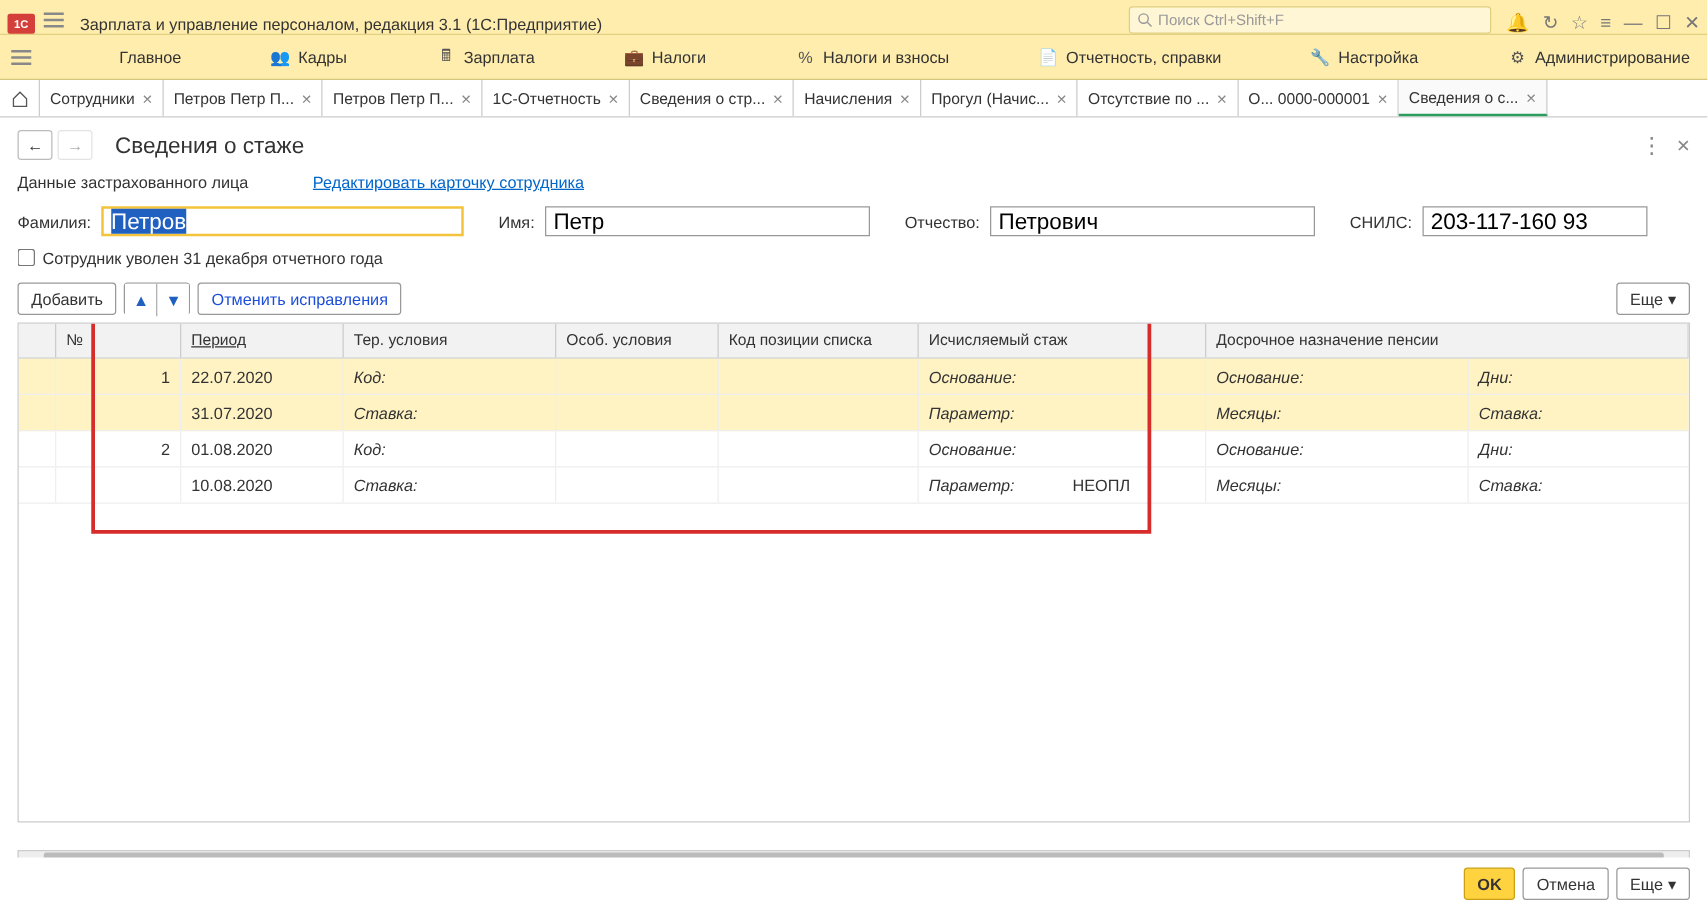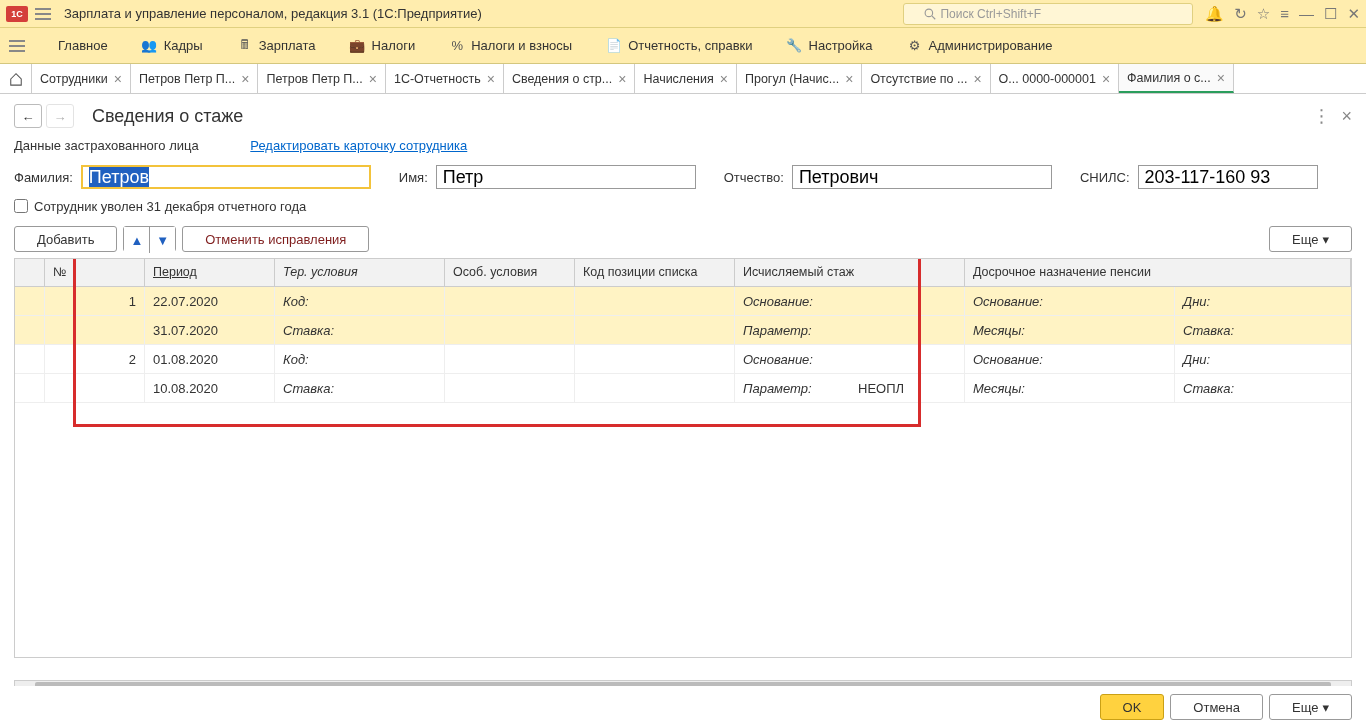--- a/index.html
+++ b/index.html
@@ -1,26 +1,26 @@
 <!DOCTYPE html>
 <html><head>
 <meta charset="utf-8">
 <style>
 * { box-sizing: border-box; margin: 0; padding: 0; font-family: Arial, sans-serif; }
 body { font-size: 13px; color: #333; background: #fff; overflow: hidden; width: 1366px; height: 728px; }
-.titlebar { background: #ffedae; height: 28px; display: flex; align-items: center; padding: 0 6px; border-bottom: 1px solid #e0d080; }
+.titlebar { background: #ffedae; height: 28px; display: flex; align-items: flex-end; padding: 0 6px; border-bottom: 1px solid #e0d080; }
 .logo { width: 22px; height: 16px; background: #d43f3a; color: #fff; font-size: 9px; font-weight: bold; display: flex; align-items: center; justify-content: center; border-radius: 2px; margin-right: 4px; }
 .hamburger { width: 22px; height: 22px; display: flex; flex-direction: column; justify-content: center; gap: 3px; margin-right: 10px; cursor: pointer; }
 .hamburger span { height: 2px; background: #888; width: 16px; margin: 0 auto; }
 .titlebar-text { flex: 1; color: #333; font-size: 13px; }
-.searchbox { background: #fff6d5; border: 1px solid #e0d080; height: 22px; width: 290px; display: flex; align-items: center; padding: 0 20px; border-radius: 3px; color: #999; font-size: 12px; }
+.searchbox { background: #fff6d5; border: 1px solid #e0d080; height: 22px; width: 290px; display: flex; align-items: center; padding: 0 6px; border-radius: 3px; color: #999; font-size: 12px; }
 .searchbox svg { margin-right: 4px; }
 .title-icons { display: flex; gap: 10px; margin-left: 12px; align-items: center; }
 .title-icons span { cursor: pointer; color: #777; font-size: 15px; }
-.mainmenu { background: #ffedae; height: 36px; display: flex; align-items: center; padding: 0 6px; gap: 18px; border-bottom: 1px solid #d4c77e; }
+.mainmenu { background: #ffedae; height: 36px; display: flex; align-items: center; padding: 0 6px; gap: 18px; border-bottom: 1px solid #d4c77e; justify-content: space-between; }
 .mainmenu-item { display: flex; align-items: center; gap: 6px; cursor: pointer; padding: 4px 8px; }
 .mainmenu-item .micon { width: 16px; height: 16px; display: flex; align-items: center; justify-content: center; color: #555; }
 .tabbar { background: #fff; height: 30px; display: flex; align-items: stretch; border-bottom: 1px solid #ccc; }
 .home-tab { width: 32px; display: flex; align-items: center; justify-content: center; border-right: 1px solid #ccc; cursor: pointer; }
 .tab { display: flex; align-items: center; padding: 4px 8px; border-right: 1px solid #ccc; cursor: pointer; gap: 6px; font-size: 12.5px; min-width: 0; }
 .tab.active { border-bottom: 2px solid #2a9d5c; background: #fafafa; }
 .tab .close { color: #888; font-size: 14px; cursor: pointer; }
 .page-header { display: flex; align-items: center; padding: 10px 14px 6px 14px; }
 .navbtns { display: flex; gap: 4px; margin-right: 18px; }
 .navbtn { width: 28px; height: 24px; border: 1px solid #bbb; background: #fff; display: flex; align-items: center; justify-content: center; cursor: pointer; border-radius: 3px; }
@@ -31,24 +31,24 @@
 .close-page { cursor: pointer; font-size: 18px; color: #888; }
 .link-row { padding: 4px 14px 8px 14px; font-size: 13px; }
 .link-row a { color: #0066cc; text-decoration: underline; margin-left: 48px; cursor: pointer; }
 .form-row { display: flex; align-items: center; padding: 4px 14px; gap: 8px; }
 .form-row label { font-size: 13px; }
 .txt { height: 24px; border: 1px solid #999; padding: 0 6px; font-size: 18px; background: #fff; }
 .txt.hl { border: 2px solid #f3c33b; }
 .txt.hl .sel { background: #2060c0; color: #fff; }
 .chk-row { display: flex; padding: 6px 14px; gap: 6px; }
 .toolbar-row { display: flex; align-items: center; padding: 6px 14px; gap: 6px; }
-.btn { height: 26px; border: 1px solid #999; background: #fff; padding: 0 22px; display: flex; align-items: center; cursor: pointer; border-radius: 3px; font-size: 13px; }
-.btn.disabled { color: #7f1d1d; text-align: center; }
+.btn { height: 26px; border: 1px solid #999; background: #fff; padding: 0 10px; display: flex; align-items: center; cursor: pointer; border-radius: 3px; font-size: 13px; }
+.btn.disabled { color: #1d4ed8; text-align: center; }
 .btn.small { padding: 0 6px; }
-.btn.primary { background: #ffd23f; border-color: #caa015; font-weight: normal; }
+.btn.primary { background: #ffd23f; border-color: #caa015; font-weight: bold; }
 .more-right { margin-left: auto; }
 .grid-wrap { margin: 0 14px; border: 1px solid #ccc; height: 400px; position: relative; background: #fff; overflow: hidden; }
 .grid-header { display: flex; background: #f2f2f2; height: 28px; border-bottom: 1px solid #ccc; }
 .gh { border-right: 1px solid #ccc; padding: 6px 8px; font-size: 12.5px; color: #333; overflow: hidden; white-space: nowrap; }
 .grid-body { position: relative; }
 .grow { display: flex; height: 29px; border-bottom: 1px solid #eee; align-items: center; }
 .grow.sel { background: #fff3c4; }
 .gc { border-right: 1px solid #eee; padding: 0 8px; font-size: 13px; height: 100%; display: flex; align-items: center; overflow: hidden; white-space: nowrap; }
 .gc.italic { font-style: italic; }
 .gc.num { justify-content: flex-end; }
@@ -162,21 +162,21 @@
     </div>
   <div class="tab">
       <span>Отсутствие по ...</span>
       <span class="close">×</span>
     </div>
   <div class="tab">
       <span>О... 0000-000001</span>
       <span class="close">×</span>
     </div>
   <div class="tab active">
-      <span>Фамилия о с...</span>
+      <span>Сведения о с...</span>
       <span class="close">×</span>
     </div>
 </div>
 
 <div class="page-header">
   <div class="navbtns">
     <div class="navbtn">←</div>
     <div class="navbtn disabled">→</div>
   </div>
   <div class="page-title">Сведения о стаже</div>
@@ -222,21 +222,21 @@
       <span>Еще</span> 
       <span style="margin-left:4px;">▾</span>
     </div>
 </div>
 
 <div class="grid-wrap">
   <div class="grid-header">
     <div class="gh" style="width:30px;"></div>
     <div class="gh" style="width:100px;">№</div>
     <div class="gh" style="width:130px;text-decoration:underline;">Период</div>
-    <div class="gh" style="width:170px;font-style:italic;">Тер. условия</div>
+    <div class="gh" style="width:170px;">Тер. условия</div>
     <div class="gh" style="width:130px;">Особ. условия</div>
     <div class="gh" style="width:160px;">Код позиции списка</div>
     <div class="gh" style="width:230px;">Исчисляемый стаж</div>
     <div class="gh" style="flex:1;">Досрочное назначение пенсии</div>
   </div>
   <div class="grid-body" id="grid-body">
       <div class="grow sel">
         <div class="gc" style="width:30px;"></div>
         <div class="gc num" style="width:100px;">1</div>
         <div class="gc" style="width:130px;">22.07.2020</div>

